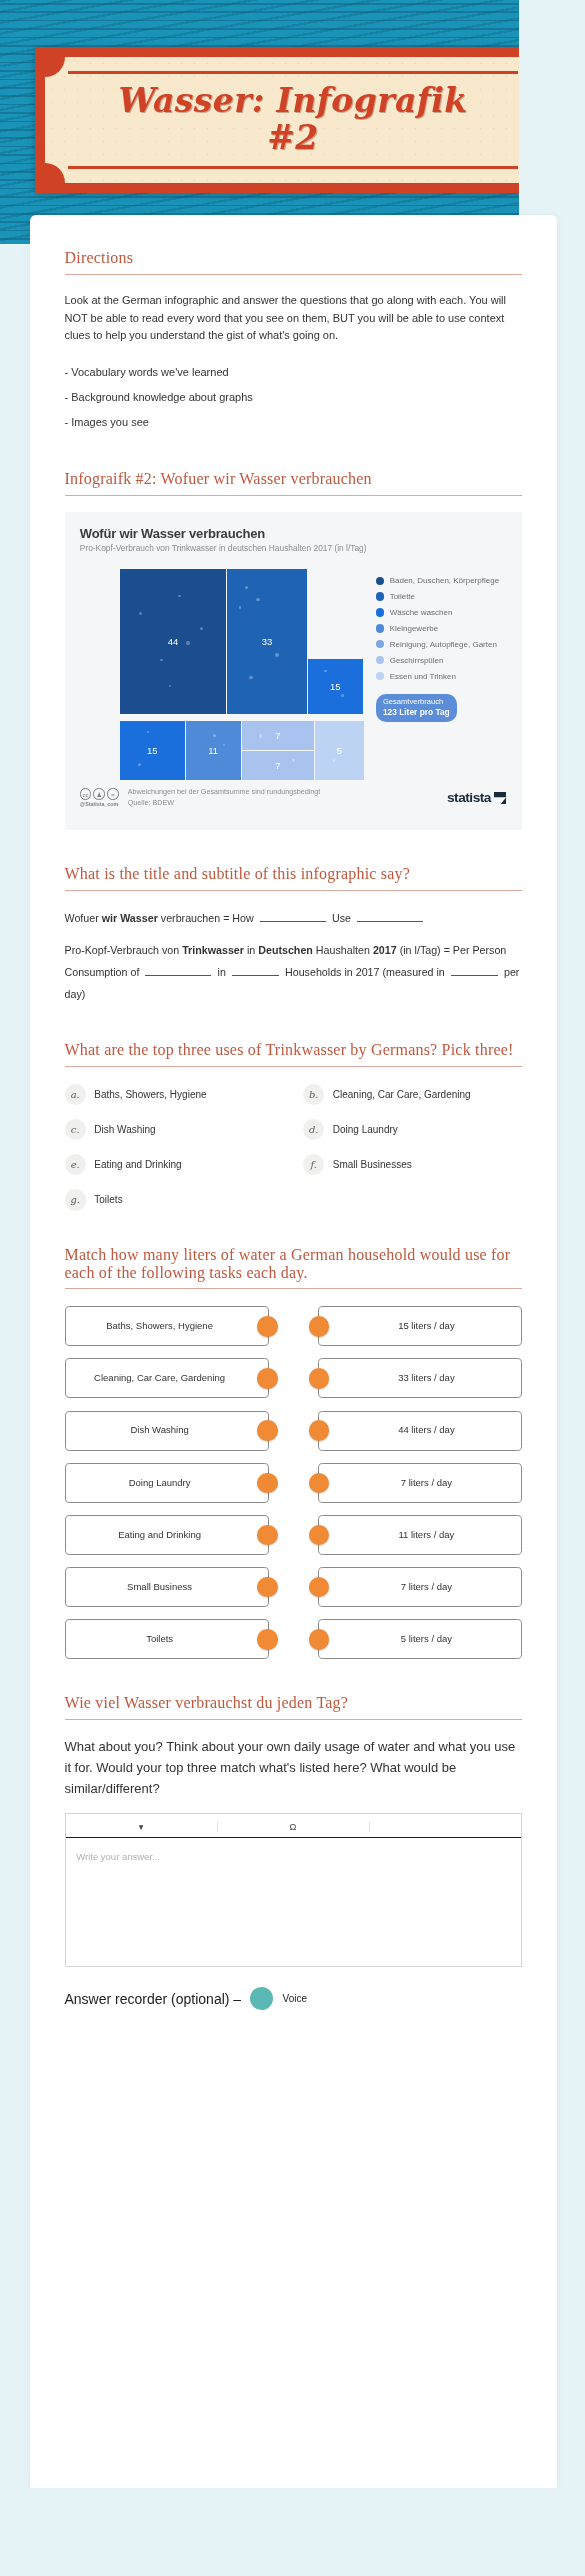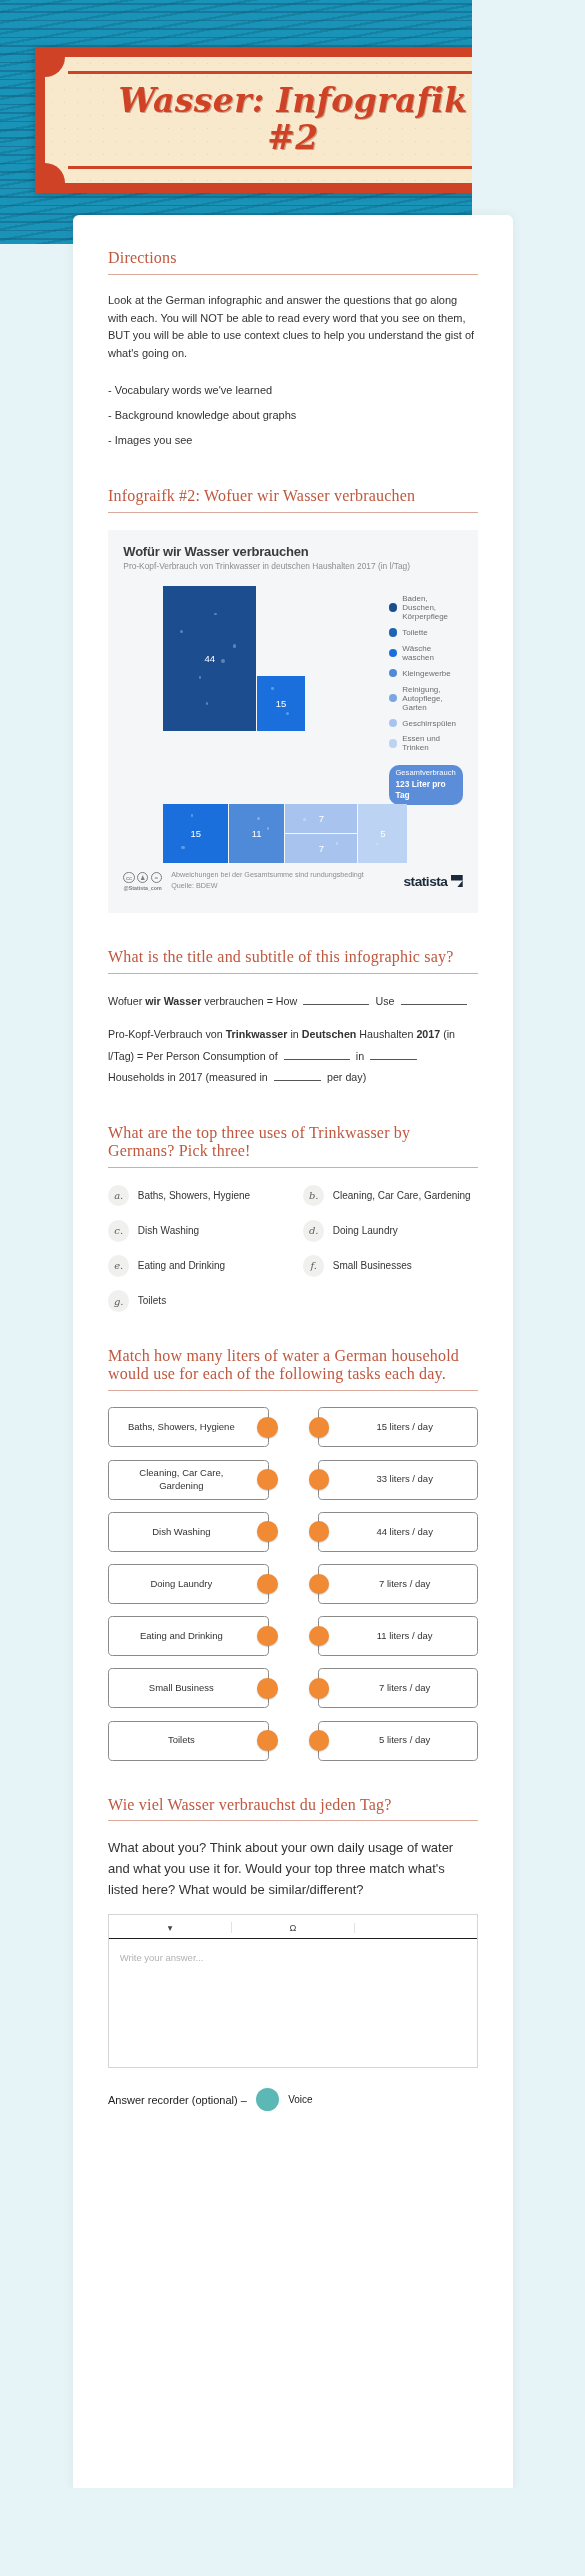--- a/index.html
+++ b/index.html
@@ -7,21 +7,21 @@
   body {
     font-family: "Liberation Sans", sans-serif;
     background: #e6f3f7;
     color: #2d2d2d;
     -webkit-font-smoothing: antialiased;
   }
 
   
   .hero {
     position: relative;
-    width: 472px;
+    width: 519px;
     height: 244px;
     background:
       repeating-linear-gradient(
         180deg,
         #1a93b8 0px, #1a93b8 3.1px,
         #16799b 3.1px, #16799b 4.6px,
         #1a93b8 4.6px, #1a93b8 8.4px
       ),
       #1a93b8;
     overflow: hidden;
@@ -79,21 +79,21 @@
     color: #cf4225;
     text-align: center;
     letter-spacing: 0.4px;
     text-shadow: 1.1px 1.1px 0 rgba(120,35,18,.35);
     padding: 0 34px;
   }
 
   
   .sheet {
     position: relative;
-    width: 440px;
+    width: 527px;
     margin: -29px auto 0;
     background: #fff;
     border-radius: 6.1px 6.1px 0 0;
     padding: 34px 35px 30.5px;
     min-height: 2273px;
     box-shadow: 0 0 10.7px rgba(0,0,0,.06);
   }
 
   h2.section {
     font-family: "Liberation Serif", serif;
@@ -280,21 +280,21 @@
   .editor-area {
     min-height: 128px;
     padding: 12.2px 10.7px;
     font-size: 9.5px;
     color: #b2b2b2;
   }
   .recorder {
     margin-top: 20px;
     display: flex; align-items: center; gap: 9.2px;
   }
-  .rec-label { font-size: 11px; color: #222; text-align: center; }
+  .rec-label { font-size: 14px; color: #222; text-align: center; }
   .rec-circle {
     width: 23px; height: 23px; border-radius: 50%;
     background: #5bb8b4;
   }
   .rec-voice { font-size: 10px; color: #222; }
 
   .blk { margin-bottom: 35px; }
 </style>
 </head>
 <body>
@@ -343,20 +343,31 @@
           <div class="mcol" style="width:44%">
             <div class="mcell" style="flex:1;background:#1c4d8f;color:#1c4d8f;">
               <span class="wavetop"></span>
               <span class="bubble" style="width:3.1px;height:3.1px;left:18%;top:30%"></span>
               <span class="bubble" style="width:2.3px;height:2.3px;left:55%;top:18%"></span>
               <span class="bubble" style="width:3.8px;height:3.8px;left:62%;top:50%"></span>
               <span class="bubble" style="width:2.3px;height:2.3px;left:38%;top:62%"></span>
               <span class="bubble" style="width:3.1px;height:3.1px;left:75%;top:40%"></span>
               <span class="bubble" style="width:2.3px;height:2.3px;left:46%;top:80%"></span>
               <span class="val" style="color:#fff">44</span>
+            </div>
+          </div>
+          <div class="mcol" style="width:33%">
+            <div class="mcell" style="flex:1;background:#1f63b4;color:#1f63b4;">
+              <span class="wavetop"></span>
+              <span class="bubble" style="width:3.1px;height:3.1px;left:22%;top:12%"></span>
+              <span class="bubble" style="width:3.8px;height:3.8px;left:36%;top:20%"></span>
+              <span class="bubble" style="width:2.3px;height:2.3px;left:15%;top:26%"></span>
+              <span class="bubble" style="width:4.6px;height:4.6px;left:60%;top:58%"></span>
+              <span class="bubble" style="width:3.1px;height:3.1px;left:28%;top:74%"></span>
+              <span class="val" style="color:#fff">33</span>
             </div>
           </div>
           <div class="mcol" style="width:23%">
             <div class="mcell" style="height:62%;background:#f4f6f7;border:none;"></div>
             <div class="mcell" style="height:38%;background:#1b6fdd;color:#1b6fdd;">
               <span class="bubble" style="width:2.3px;height:2.3px;left:30%;top:20%"></span>
               <span class="bubble" style="width:3.1px;height:3.1px;left:60%;top:64%"></span>
               <span class="val" style="color:#fff">15</span>
             </div>
           </div>

